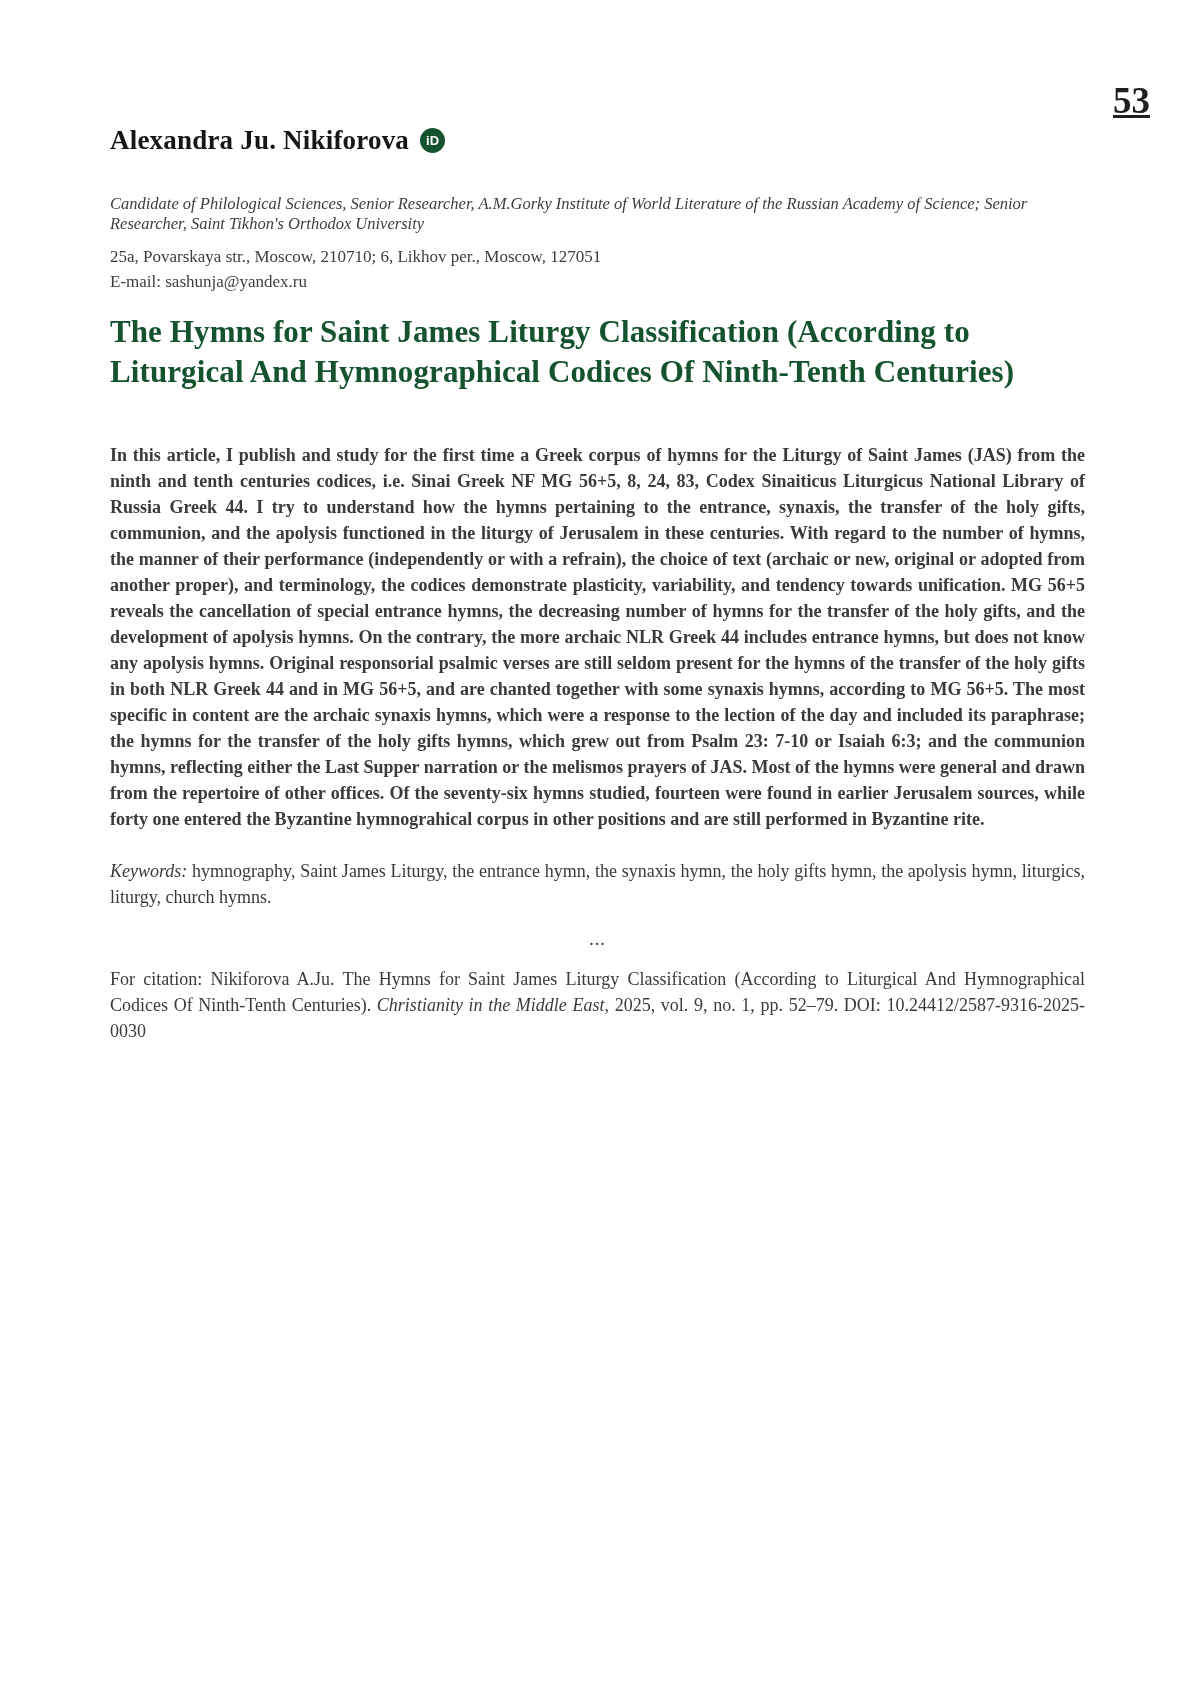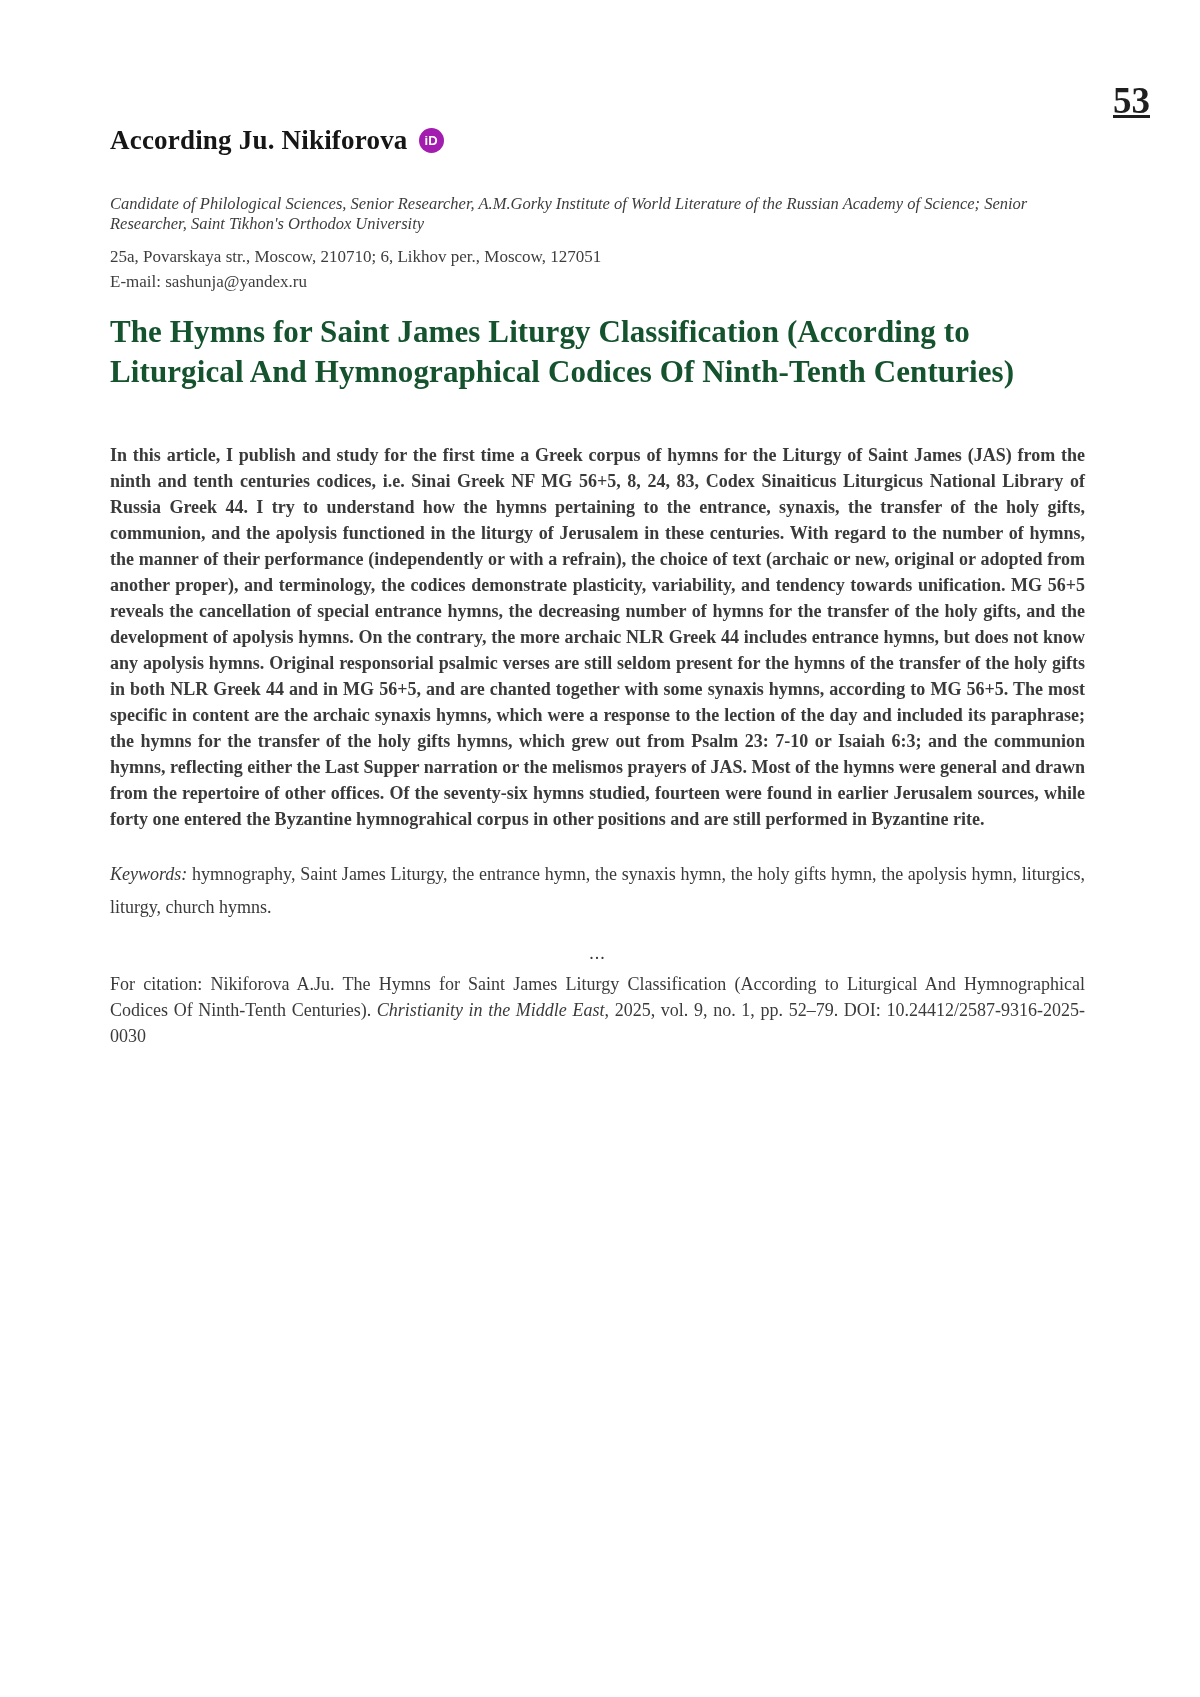--- a/index.html
+++ b/index.html
@@ -36,21 +36,21 @@
     color: #161616;
     line-height: 36px;
     margin: 0;
     letter-spacing: 0.2px;
   }
   .orcid-badge {
     display: inline-block;
     width: 25px;
     height: 25px;
     border-radius: 50%;
-    background: #a21caf;
+    background: #14532d;
     color: #ffffff;
     font-family: "Liberation Sans", sans-serif;
     font-size: 13px;
     font-weight: 700;
     text-align: center;
     line-height: 25px;
     cursor: pointer;
     flex: 0 0 auto;
   }
   .affiliation {
@@ -81,51 +81,51 @@
     margin-top: 50px;
     font-size: 18px;
     line-height: 26px;
     text-align: justify;
     color: #3a3a3a;
     font-weight: bold;
   }
   .keywords {
     margin-top: 26px;
     font-size: 18px;
-    line-height: 33px;
+    line-height: 26px;
     text-align: justify;
     color: #3a3a3a;
   }
   .keywords .kw-label { font-style: italic; }
   .separator-dots {
     margin-top: 2px;
     text-align: center;
     font-size: 18px;
     line-height: 22px;
     color: #3a3a3a;
     letter-spacing: 1px;
   }
   .citation {
-    margin-top: 7px;
+    margin-top: 16px;
     font-size: 18px;
     line-height: 26px;
     text-align: justify;
     color: #3a3a3a;
   }
   .citation .journal-name { font-style: italic; }
 </style>
 </head>
 <body>
 
 <div class="page-number">53</div>
 
 <div class="content">
 
   <div class="author-name-row">
-    <h2 class="author-name">According Ju. Nikiforova</h2>
+    <h2 class="author-name">Alexandra Ju. Nikiforova</h2>
     <span class="orcid-badge">iD</span>
   </div>
 
   <div class="affiliation">Candidate of Philological Sciences, Senior Researcher, A.M.Gorky Institute of World Literature of the Russian Academy of Science; Senior Researcher, Saint Tikhon's Orthodox University</div>
 
   <div class="contact">
     <span class="line">25a, Povarskaya str., Moscow, 210710; 6, Likhov per., Moscow, 127051</span>
     <span class="line">E-mail: sashunja@yandex.ru</span>
   </div>
 

